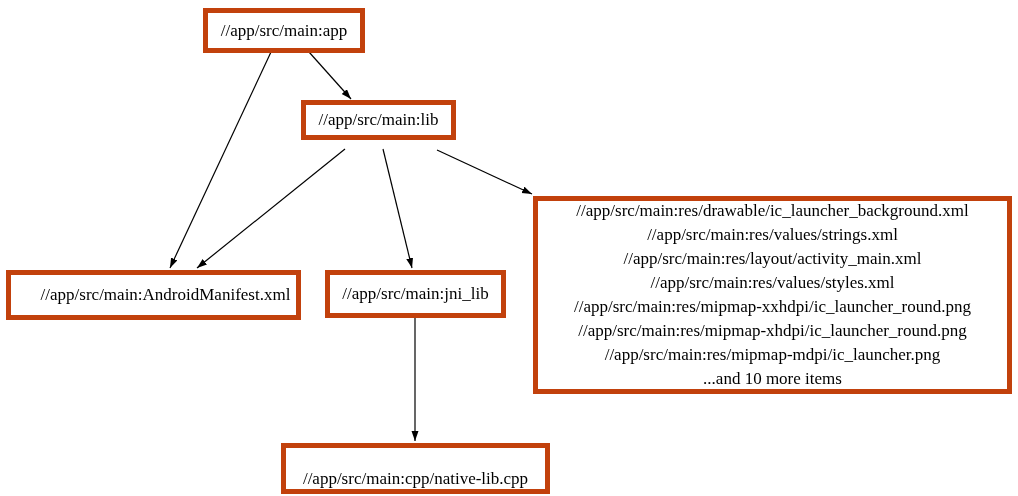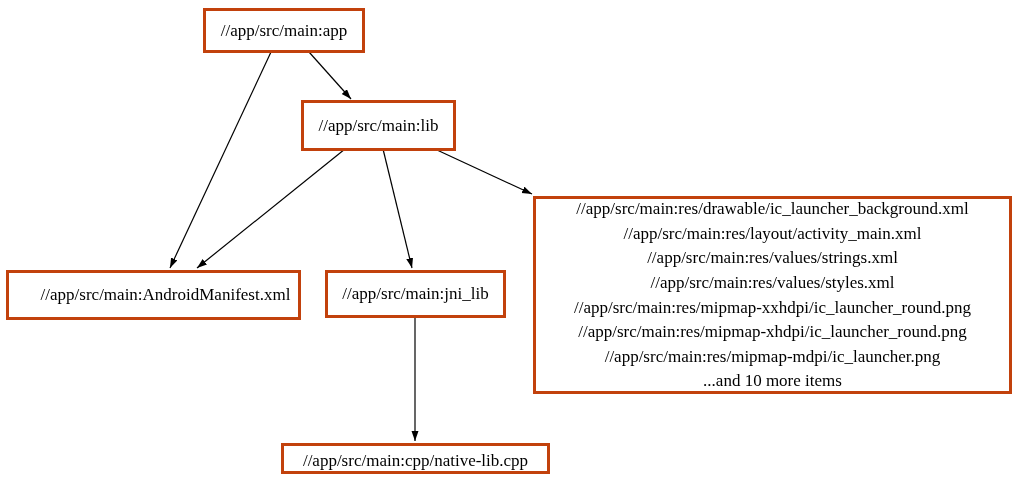--- a/index.html
+++ b/index.html
@@ -22,21 +22,21 @@
     width: 1018px;
     height: 496px;
   }
   .edges-layer line {
     stroke: #000000;
     stroke-width: 1.2;
   }
   .node {
     position: absolute;
     box-sizing: border-box;
-    border: 3px solid #c2410c;
+    border: 5px solid #c2410c;
     background: #ffffff;
     display: flex;
     align-items: center;
     justify-content: center;
     text-align: center;
     font-size: 17px;
     color: #000000;
     white-space: nowrap;
   }
   .node.multiline {
@@ -64,40 +64,40 @@
     <line x1="345" y1="149" x2="197" y2="268" marker-end="url(#arrow)"></line>
     <line x1="383" y1="149" x2="412" y2="268" marker-end="url(#arrow)"></line>
     <line x1="437" y1="150" x2="532" y2="194" marker-end="url(#arrow)"></line>
     <line x1="415" y1="318" x2="415" y2="441" marker-end="url(#arrow)"></line>
   </svg>
 
   <div class="node" style="left:203px; top:8px; width:162px; height:45px;">
     <span>//app/src/main:app</span>
   </div>
 
-  <div class="node" style="left:301px; top:100px; width:155px; height:51px;">
+  <div class="node" style="left:301px; top:100px; width:155px; height:40px;">
     <span>//app/src/main:lib</span>
   </div>
 
   <div class="node" style="left:6px; top:270px; width:295px; height:50px;padding-left:24px;">
     <span>//app/src/main:AndroidManifest.xml</span>
   </div>
 
   <div class="node" style="left:325px; top:270px; width:181px; height:48px;">
     <span>//app/src/main:jni_lib</span>
   </div>
 
   <div class="node multiline" style="left:533px; top:196px; width:479px; height:198px;">
     <span>//app/src/main:res/drawable/ic_launcher_background.xml</span>
+    <span>//app/src/main:res/values/strings.xml</span>
     <span>//app/src/main:res/layout/activity_main.xml</span>
-    <span>//app/src/main:res/values/strings.xml</span>
     <span>//app/src/main:res/values/styles.xml</span>
     <span>//app/src/main:res/mipmap-xxhdpi/ic_launcher_round.png</span>
     <span>//app/src/main:res/mipmap-xhdpi/ic_launcher_round.png</span>
     <span>//app/src/main:res/mipmap-mdpi/ic_launcher.png</span>
     <span>...and 10 more items</span>
   </div>
 
-  <div class="node" style="left:281px; top:443px; width:269px; height:31px;align-items:flex-end;">
+  <div class="node" style="left:281px; top:443px; width:269px; height:51px;align-items:flex-end;">
     <span>//app/src/main:cpp/native-lib.cpp</span>
   </div>
 
 </div>
 
 </body></html>

